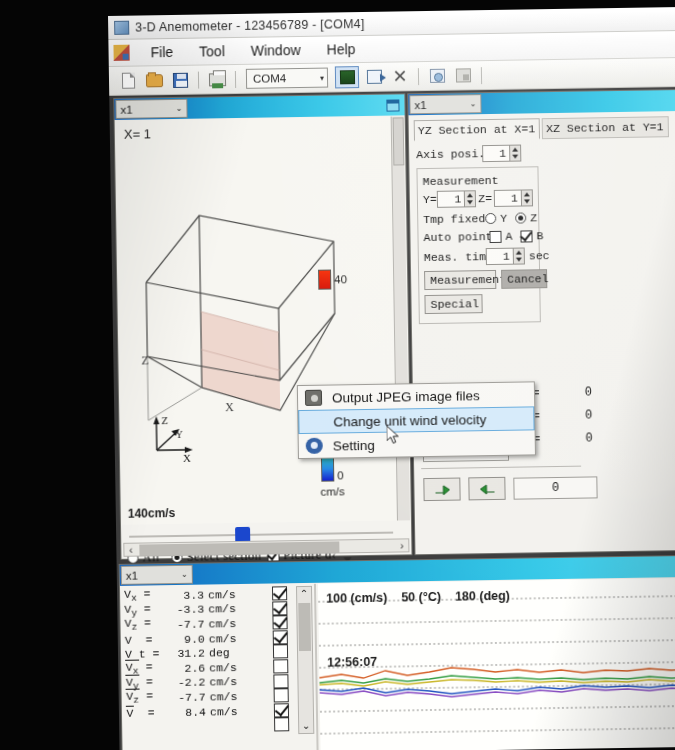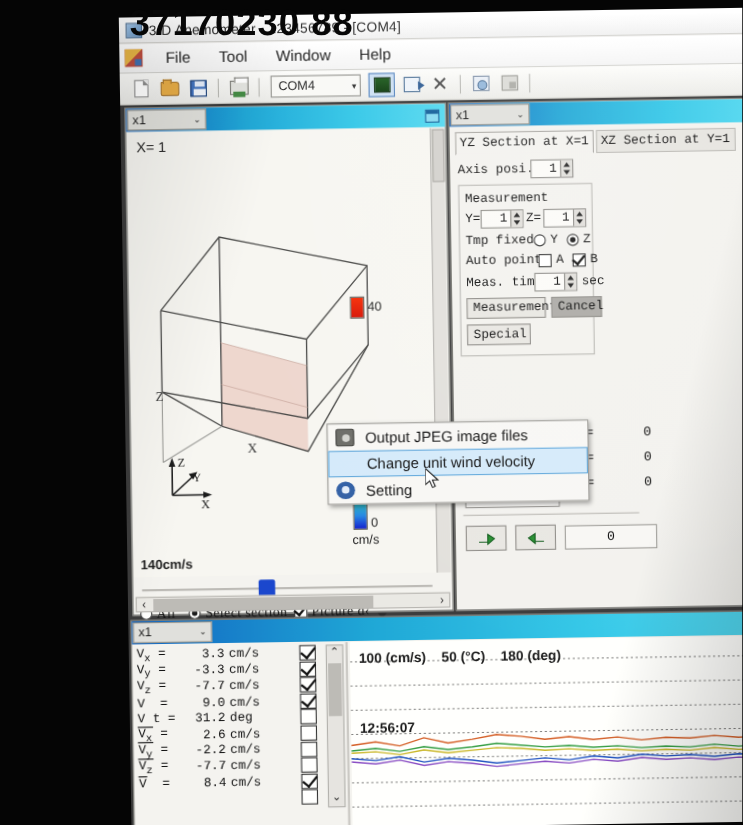--- a/index.html
+++ b/index.html
@@ -326,21 +326,20 @@
   .ico-gear::after{content:"";position:absolute;left:5px;top:4px;width:7px;height:7px;border-radius:50%;background:#dfe8f5;}
   .cursor {
     position:absolute; left:272px; top:334px; width:13px; height:19px; z-index:31;
   }
 </style>
 </head>
 <body>
 
 <div id="photo">
 
-  <div class="watermark">37170230 88</div>
 
   <div id="screen">
 
     <div class="titlebar">
       <div class="app-icon"></div>
       <div class="title-text">3-D Anemometer - 123456789 - [COM4]</div>
     </div>
 
     <div class="menubar">
       <div class="menu-logo"></div>

